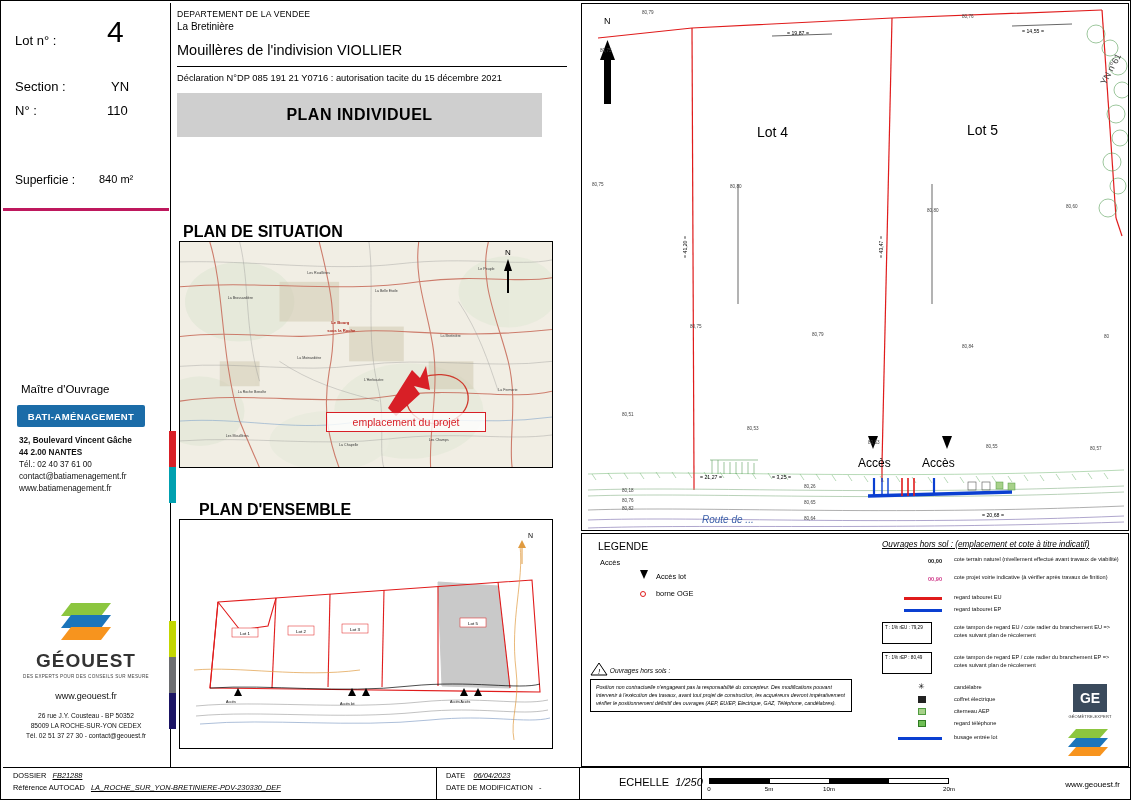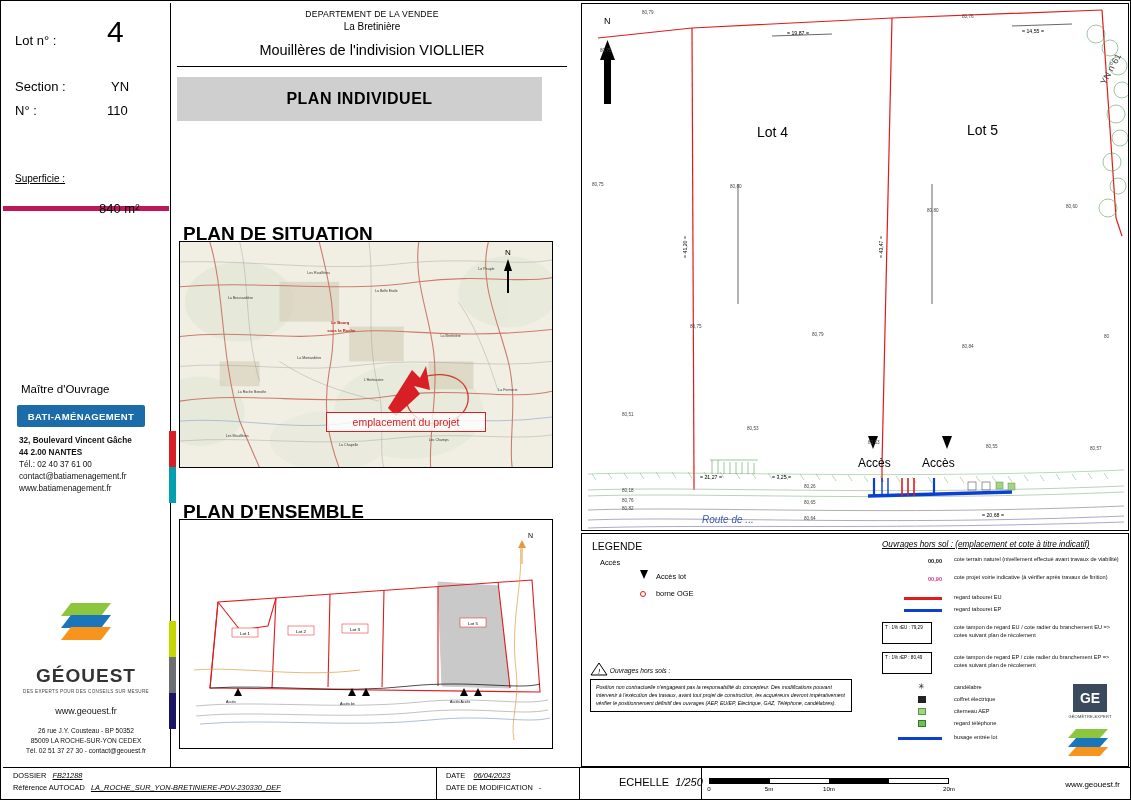--- a/index.html
+++ b/index.html
@@ -12,77 +12,77 @@
     position: relative;
     overflow: hidden;
   }
   .sheet { position:absolute; inset:0; border:1px solid #000; }
 
   
   .left-col {
     position:absolute; left:2px; top:2px; width:168px; height:764px;
     border-right:1px solid #000;
   }
-  .cart-box { position:absolute; left:0; top:0; width:166px; height:208px; border-bottom:5px solid #be185d; }
+  .cart-box { position:absolute; left:0; top:0; width:166px; height:208px; border-bottom:3px solid #be185d; }
   .cart-line { position:absolute; font-size:12px; }
   .lot-label { left:12px; top:30px; font-size:13px; }
   .lot-value { left:104px; top:12px; font-size:30px; font-weight:normal; }
   .sec-label { left:12px; top:76px; font-size:13px; }
   .sec-value { left:108px; top:76px; font-size:13px; }
   .num-label { left:12px; top:100px; font-size:13px; }
   .num-value { left:104px; top:100px; font-size:13px; }
-  .sup-label { left:12px; top:170px; font-size:10px;text-decoration:underline; }
-  .sup-value { left:96px; top:170px; font-size:13px;margin-top:28px; }
+  .sup-label { left:12px; top:170px; font-size:12px; }
+  .sup-value { left:96px; top:170px; font-size:11px; }
 
   .mo-block { position:absolute; left:0; top:380px; width:166px; }
   .mo-title { font-size:11.5px; margin-left:18px; }
   .mo-logo {
     margin:10px 14px 0 14px; width:128px; height:22px;
     background:#1b6ca8; color:#fff; font-size:9.5px; font-weight:bold;
     display:flex; align-items:center; justify-content:center; letter-spacing:.4px;
     border-radius:2px;
   }
   .mo-addr { margin:8px 0 0 16px; font-size:8.2px; line-height:1.45; color:#111; }
   .mo-addr .b { font-weight:bold; }
 
   .geo-block { position:absolute; left:0; top:600px; width:166px; text-align:center; }
   .geo-logo { margin:0 auto; width:56px; height:40px; position:relative; }
   .lozenge { position:absolute; width:50px; height:13px; left:3px; }
   .lz1 { top:0; background:#8cc63f; clip-path: polygon(20% 0,100% 0,80% 100%,0% 100%); }
   .lz2 { top:12px; background:#1b75bb; clip-path: polygon(20% 0,100% 0,80% 100%,0% 100%); }
   .lz3 { top:24px; background:#f7941e; clip-path: polygon(20% 0,100% 0,80% 100%,0% 100%); }
-  .geo-name { font-size:19px; font-weight:bold; letter-spacing:1px; margin-top:22px; color:#333; }
+  .geo-name { font-size:19px; font-weight:bold; letter-spacing:1px; margin-top:7px; color:#333; }
   .geo-sub { font-size:4.6px; letter-spacing:.3px; color:#444; margin-top:2px; }
   .geo-url { font-size:9px; margin-top:12px; color:#111; }
   .geo-addr { font-size:6.6px; line-height:1.5; margin-top:10px; color:#111; }
 
   .color-strip { position:absolute; left:168px; width:7px; }
   .cs1 { top:430px; height:36px; background:#d81f26; }
   .cs2 { top:620px; height:36px; background:#c3d600; }
   .cs3 { top:656px; height:36px; background:#6d6e71; }
   .cs4 { top:692px; height:36px; background:#1b1464; }
   .cs5 { top:466px; height:36px; background:#00a0b0; }
 
   
-  .head { position:absolute; left:176px; top:8px; width:390px;text-align:center; }
+  .head { position:absolute; left:176px; top:8px; width:390px; }
   .head .dep { font-size:8.6px; letter-spacing:.2px; }
   .head .commune { font-size:19px; font-weight:bold; margin-top:3px; letter-spacing:-.2px; }
   .head .lieu { font-size:10px; margin-top:2px; }
   .head .prop { font-size:14.5px; margin-top:10px; }
   .head hr { border:none; border-top:1px solid #000; margin:8px 0 0 0; }
   .head .decl { font-size:9.3px; margin-top:6px; }
   .plan-ind {
     margin-top:10px; width:365px; height:44px; background:#cfcfcf;
     display:flex; align-items:center; justify-content:center;
     font-size:16px; font-weight:bold; letter-spacing:.5px;
   }
 
-  .sec-title { position:absolute; font-size:19px; font-weight:bold; }
+  .sec-title { position:absolute; font-size:16px; font-weight:bold; }
   .ps-title { left:182px; top:222px; }
-  .pe-title { left:182px; top:500px; }
+  .pe-title { left:198px; top:500px; }
 
   
   .situation {
     position:absolute; left:178px; top:240px; width:374px; height:227px;
     border:1px solid #000; overflow:hidden;
     background:
       radial-gradient(circle at 18% 30%, #e8efe0 0 40px, transparent 41px),
       radial-gradient(circle at 62% 66%, #e6ece0 0 50px, transparent 51px),
       radial-gradient(circle at 85% 20%, #e9efe6 0 45px, transparent 46px),
       linear-gradient(#f2efe6,#f2efe6);
@@ -111,21 +111,21 @@
   .mp-label { position:absolute; font-size:14px; }
   .lot4-lbl { left:175px; top:120px; }
   .lot5-lbl { left:385px; top:118px; }
   .acces-lbl { position:absolute; font-size:12px; }
   .tiny { position:absolute; font-size:4.6px; color:#444; }
   .tiny-b { position:absolute; font-size:5.2px; color:#000; }
   .acc-arrow { position:absolute; width:0;height:0; border-left:5px solid transparent; border-right:5px solid transparent; border-top:13px solid #000; }
 
   
   .legend-box { position:absolute; left:580px; top:532px; width:548px; height:234px; border:1px solid #000; }
-  .legend-title { position:absolute; left:10px; top:6px; font-size:10.5px; }
+  .legend-title { position:absolute; left:16px; top:6px; font-size:10.5px; }
   .lg-item { position:absolute; font-size:7.4px; }
   .ouv-title { position:absolute; left:300px; top:6px; font-size:8.2px; font-style:italic; text-decoration:underline; }
   .ouv-item { position:absolute; font-size:5.6px; color:#111; line-height:1.35; }
   .warn-box { position:absolute; left:8px; top:128px; width:262px; }
   .warn-head { font-size:6.6px; font-style:italic; }
   .warn-body { border:1px solid #000; padding:4px 5px; font-size:5.2px; font-style:italic; line-height:1.5; margin-top:3px; }
 
   .ge-logo { position:absolute; right:16px; top:150px; text-align:center; }
   .ge-sq { width:34px;height:28px;background:#3a4a5c;color:#fff;font-size:14px;font-weight:bold;display:flex;align-items:center;justify-content:center;margin:0 auto; }
   .ge-txt { font-size:4px; letter-spacing:.2px; margin-top:2px; color:#333; }
@@ -203,20 +203,21 @@
   <div class="color-strip cs5"></div>
   <div class="color-strip cs2"></div>
   <div class="color-strip cs3"></div>
   <div class="color-strip cs4"></div>
 
   <div class="head">
     <div class="dep">DEPARTEMENT DE LA VENDEE</div>
     <div class="lieu">La Bretinière</div>
     <div class="prop">Mouillères de l'indivision VIOLLIER</div>
     <hr>
+    <div class="decl">Déclaration N°DP 085 191 21 Y0716 : autorisation tacite du 15 décembre 2021</div>
     <div class="plan-ind">PLAN INDIVIDUEL</div>
   </div>
 
   <div class="sec-title ps-title">PLAN DE SITUATION</div>
   <div class="sec-title pe-title">PLAN D'ENSEMBLE</div>
 
   <div class="situation">
     <svg class="roads-svg" viewBox="0 0 374 227" preserveAspectRatio="none">
       <rect x="0" y="0" width="374" height="227" fill="#f1eee4"></rect>
       <g opacity="0.45">

